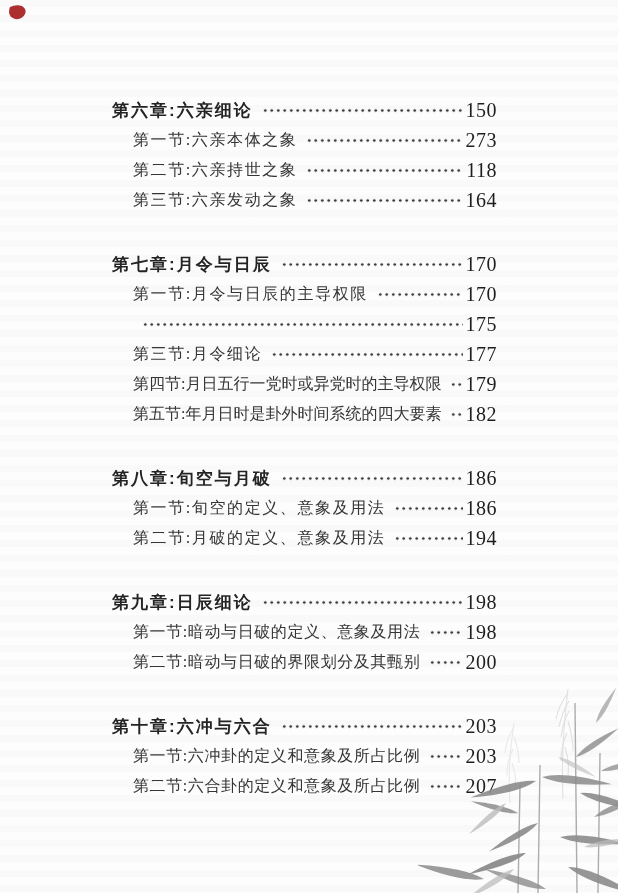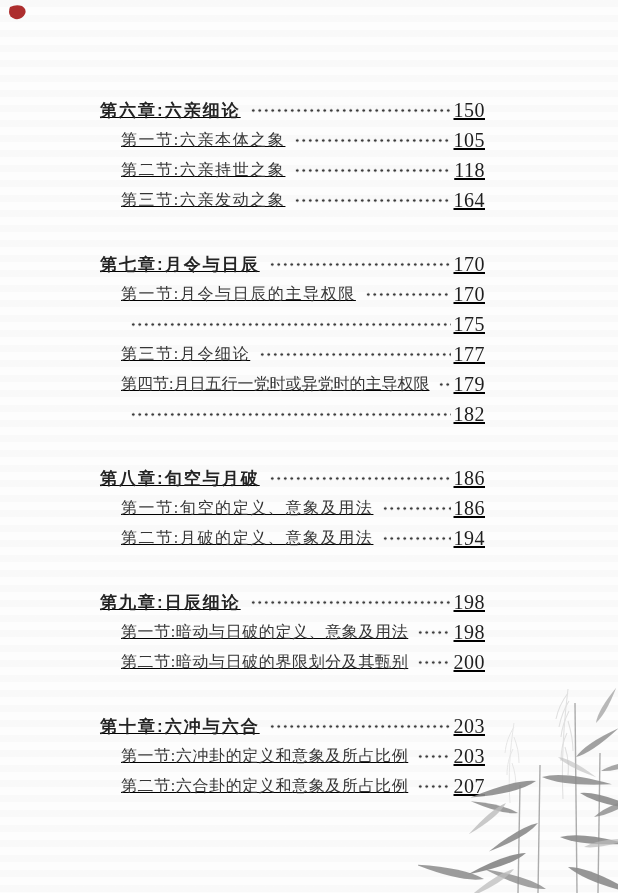--- a/index.html
+++ b/index.html
@@ -17,23 +17,22 @@
         rgba(0,0,0,0.014) 0px, rgba(0,0,0,0.014) 7px,
         rgba(0,0,0,0.0) 7px, rgba(0,0,0,0.0) 15px),
       #fdfdfd;
   }
   .corner-mark {
     position: absolute; left: 8px; top: 4px;
     width: 20px; height: 18px;
   }
   .toc {
     position: absolute;
-    left: 100px; top: 95px;
+    left: 112px; top: 95px;
     width: 385px;
-    text-decoration: underline;
   }
   .toc-group { margin-top: 34px; }
   .toc-group:first-child { margin-top: 0; }
   .row {
     display: flex;
     align-items: center;
     height: 30px;
     white-space: nowrap;
   }
   .row .t { flex: 0 0 auto; }
@@ -89,21 +88,21 @@
 
     <section class="toc-group">
       <div class="row chapter">
         <span class="t">第六章:六亲细论</span>
         <span class="leader"></span>
         <span class="num">150</span>
       </div>
       <div class="row section">
         <span class="t">第一节:六亲本体之象</span>
         <span class="leader"></span>
-        <span class="num">105</span>
+        <span class="num">273</span>
       </div>
       <div class="row section">
         <span class="t">第二节:六亲持世之象</span>
         <span class="leader"></span>
         <span class="num">118</span>
       </div>
       <div class="row section">
         <span class="t">第三节:六亲发动之象</span>
         <span class="leader"></span>
         <span class="num">164</span>
@@ -129,20 +128,21 @@
         <span class="t">第三节:月令细论</span>
         <span class="leader"></span>
         <span class="num">177</span>
       </div>
       <div class="row section long">
         <span class="t">第四节:月日五行一党时或异党时的主导权限</span>
         <span class="leader"></span>
         <span class="num">179</span>
       </div>
       <div class="row section long">
+        <span class="t">第五节:年月日时是卦外时间系统的四大要素</span>
         <span class="leader"></span>
         <span class="num">182</span>
       </div>
     </section>
 
     <section class="toc-group">
       <div class="row chapter">
         <span class="t">第八章:旬空与月破</span>
         <span class="leader"></span>
         <span class="num">186</span>

